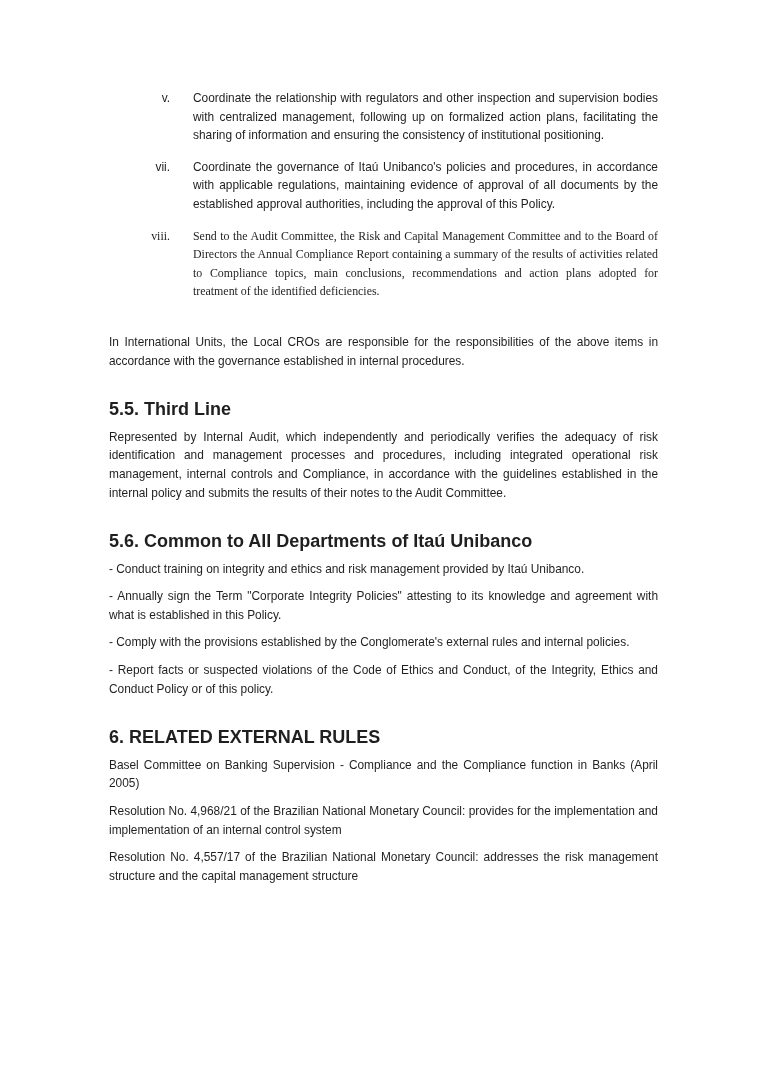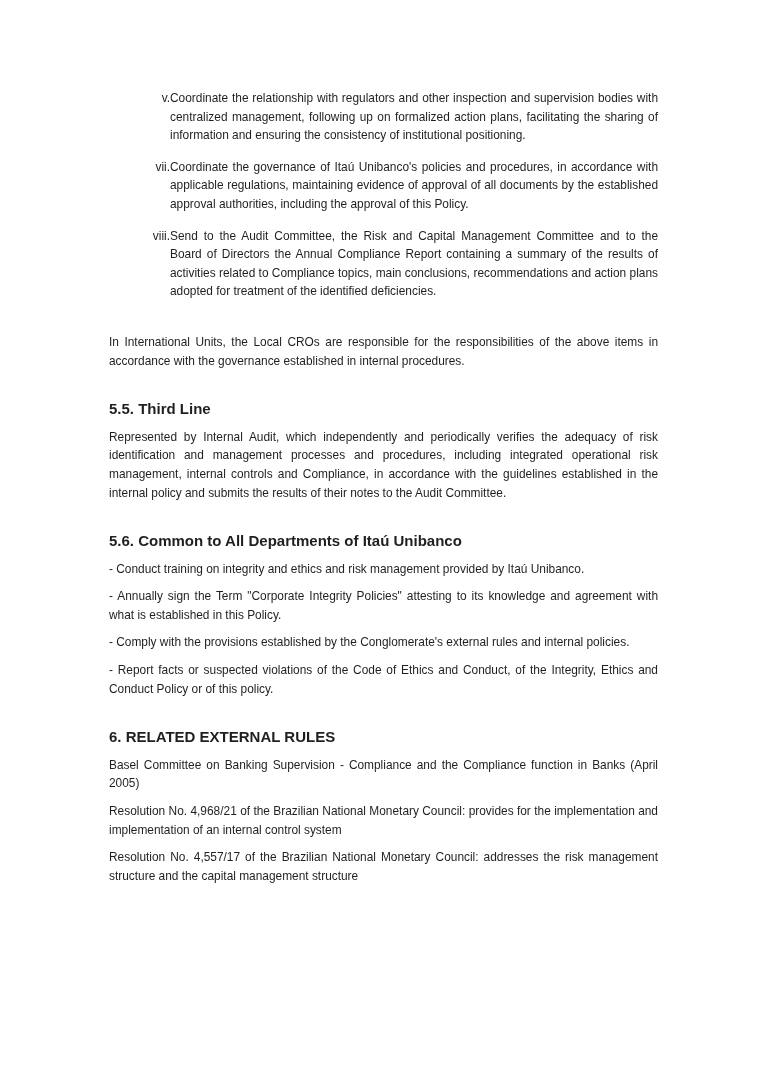--- a/index.html
+++ b/index.html
@@ -28,39 +28,41 @@
     list-style: none;
     margin: 0;
     padding: 0;
   }
   ol.roman-list li {
     display: flex;
     margin: 0 0 13px 0;
   }
   ol.roman-list li:last-child {
     margin-bottom: 0;
+    font-family: Liberation Serif, serif;
   }
   .marker {
     flex: none;
     width: 61px;
     text-align: right;
   }
   .litext {
     flex: 1;
+    margin-left: 23px;
     text-align: justify;
   }
   .para {
     margin: 9px 0 0 0;
     text-align: justify;
   }
   .gap-xl {
     margin-top: 32px;
   }
   .heading {
-    font-size: 15px;
+    font-size: 18px;
     font-weight: bold;
     margin: 30px 0 0 0;
     line-height: 18.6px;
   }
 </style>
 </head>
 <body>
 
 <div class="page">
   <div class="content">

